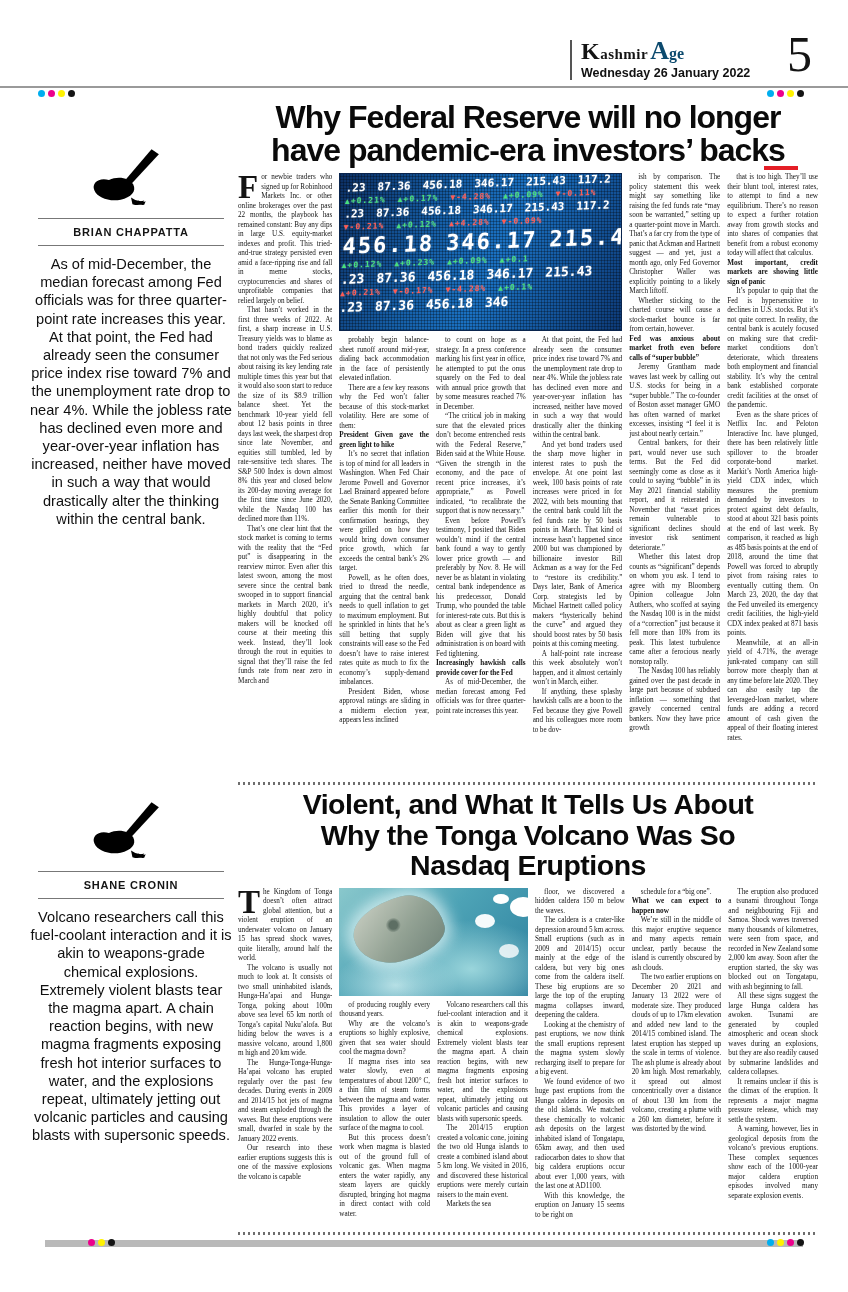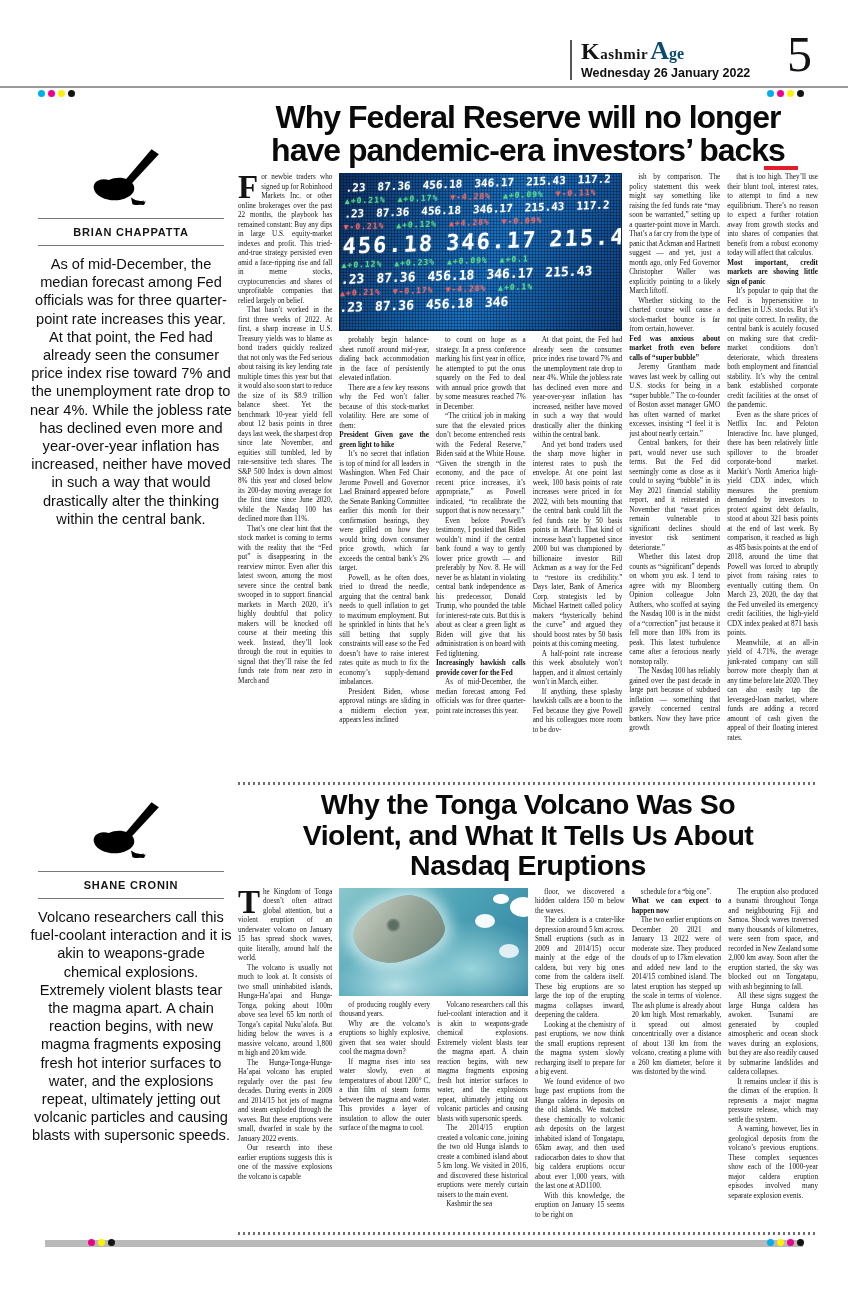--- a/index.html
+++ b/index.html
@@ -267,22 +267,22 @@
           <p>It’s popular to quip that the Fed is hypersensitive to declines in U.S. stocks. But it’s not quite correct. In reality, the central bank is acutely focused on making sure that credit-market conditions don’t deteriorate, which threatens both employment and financial stability. It’s why the central bank established corporate credit facilities at the onset of the pandemic.</p>
           <p>Even as the share prices of Netflix Inc. and Peloton Interactive Inc. have plunged, there has been relatively little spillover to the broader corporate-bond market. Markit’s North America high-yield CDX index, which measures the premium demanded by investors to protect against debt defaults, stood at about 321 basis points at the end of last week. By comparison, it reached as high as 485 basis points at the end of 2018, around the time that Powell was forced to abruptly pivot from raising rates to eventually cutting them. On March 23, 2020, the day that the Fed unveiled its emergency credit facilities, the high-yield CDX index peaked at 871 basis points.</p>
           <p>Meanwhile, at an all-in yield of 4.71%, the average junk-rated company can still borrow more cheaply than at any time before late 2020. They can also easily tap the leveraged-loan market, where funds are adding a record amount of cash given the appeal of their floating interest rates.</p>
         </div>
       </div>
   </div>
 
   <div class="dotsep"></div>
 
   <div class="headline tonga-head">
+    <div>Violent, and What It Tells Us About</div>
     <div>Why the Tonga Volcano Was So</div>
-    <div>Violent, and What It Tells Us About</div>
     <div>Nasdaq Eruptions</div>
   </div>
 
   <div class="body-row tonga-row">
     <div class="colgroup g1">
         <div class="col">
           <p class="first dc"><span class="dropcap">T</span>he Kingdom of Tonga doesn’t often attract global attention, but a violent eruption of an underwater volcano on January 15 has spread shock waves, quite literally, around half the world.</p>
           <p>The volcano is usually not much to look at. It consists of two small uninhabited islands, Hunga-Ha’apai and Hunga-Tonga, poking about 100m above sea level 65 km north of Tonga’s capital Nuku’alofa. But hiding below the waves is a massive volcano, around 1,800 m high and 20 km wide.</p>
           <p>The Hunga-Tonga-Hunga-Ha’apai volcano has erupted regularly over the past few decades. During events in 2009 and 2014/15 hot jets of magma and steam exploded through the waves. But these eruptions were small, dwarfed in scale by the January 2022 events.</p>
           <p>Our research into these earlier eruptions suggests this is one of the massive explosions the volcano is capable</p>
@@ -291,39 +291,41 @@
     <div class="stack g2">
       <div class="volcano">
         <div class="island"></div>
         <div class="vcloud"></div>
       </div>
       <div class="undercols">
           <div class="col">
             <p class="first">of producing roughly every thousand years.</p>
             <p>Why are the volcano’s eruptions so highly explosive, given that sea water should cool the magma down?</p>
             <p>If magma rises into sea water slowly, even at temperatures of about 1200° C, a thin film of steam forms between the magma and water. This provides a layer of insulation to allow the outer surface of the magma to cool.</p>
+            <p>But this process doesn’t work when magma is blasted out of the ground full of volcanic gas. When magma enters the water rapidly, any steam layers are quickly disrupted, bringing hot magma in direct contact with cold water.</p>
           </div>
           <div class="col">
             <p class="first">Volcano researchers call this fuel-coolant interaction and it is akin to weapons-grade chemical explosions. Extremely violent blasts tear the magma apart. A chain reaction begins, with new magma fragments exposing fresh hot interior surfaces to water, and the explosions repeat, ultimately jetting out volcanic particles and causing blasts with supersonic speeds.</p>
             <p>The 2014/15 eruption created a volcanic cone, joining the two old Hunga islands to create a combined island about 5 km long. We visited in 2016, and discovered these historical eruptions were merely curtain raisers to the main event.</p>
-            <p>Kashmir the sea</p>
+            <p>Markets the sea</p>
           </div>
         </div>
     </div>
     <div class="colgroup g3">
         <div class="col">
           <p class="first">floor, we discovered a hidden caldera 150 m below the waves.</p>
           <p>The caldera is a crater-like depression around 5 km across. Small eruptions (such as in 2009 and 2014/15) occur mainly at the edge of the caldera, but very big ones come from the caldera itself. These big eruptions are so large the top of the erupting magma collapses inward, deepening the caldera.</p>
           <p>Looking at the chemistry of past eruptions, we now think the small eruptions represent the magma system slowly recharging itself to prepare for a big event.</p>
           <p>We found evidence of two huge past eruptions from the Hunga caldera in deposits on the old islands. We matched these chemically to volcanic ash deposits on the largest inhabited island of Tongatapu, 65km away, and then used radiocarbon dates to show that big caldera eruptions occur about ever 1,000 years, with the last one at AD1100.</p>
           <p>With this knowledge, the eruption on January 15 seems to be right on</p>
         </div>
         <div class="col">
           <p class="first">schedule for a “big one”.</p>
           <p class="sub">What we can expect to happen now</p>
+          <p>We’re still in the middle of this major eruptive sequence and many aspects remain unclear, partly because the island is currently obscured by ash clouds.</p>
           <p>The two earlier eruptions on December 20 2021 and January 13 2022 were of moderate size. They produced clouds of up to 17km elevation and added new land to the 2014/15 combined island. The latest eruption has stepped up the scale in terms of violence. The ash plume is already about 20 km high. Most remarkably, it spread out almost concentrically over a distance of about 130 km from the volcano, creating a plume with a 260 km diameter, before it was distorted by the wind.</p>
         </div>
         <div class="col">
           <p class="first">The eruption also produced a tsunami throughout Tonga and neighbouring Fiji and Samoa. Shock waves traversed many thousands of kilometres, were seen from space, and recorded in New Zealand some 2,000 km away. Soon after the eruption started, the sky was blocked out on Tongatapu, with ash beginning to fall.</p>
           <p>All these signs suggest the large Hunga caldera has awoken. Tsunami are generated by coupled atmospheric and ocean shock waves during an explosions, but they are also readily caused by submarine landslides and caldera collapses.</p>
           <p>It remains unclear if this is the climax of the eruption. It represents a major magma pressure release, which may settle the system.</p>
           <p>A warning, however, lies in geological deposits from the volcano’s previous eruptions. These complex sequences show each of the 1000-year major caldera eruption episodes involved many separate explosion events.</p>
         </div>
       </div>
   </div>

